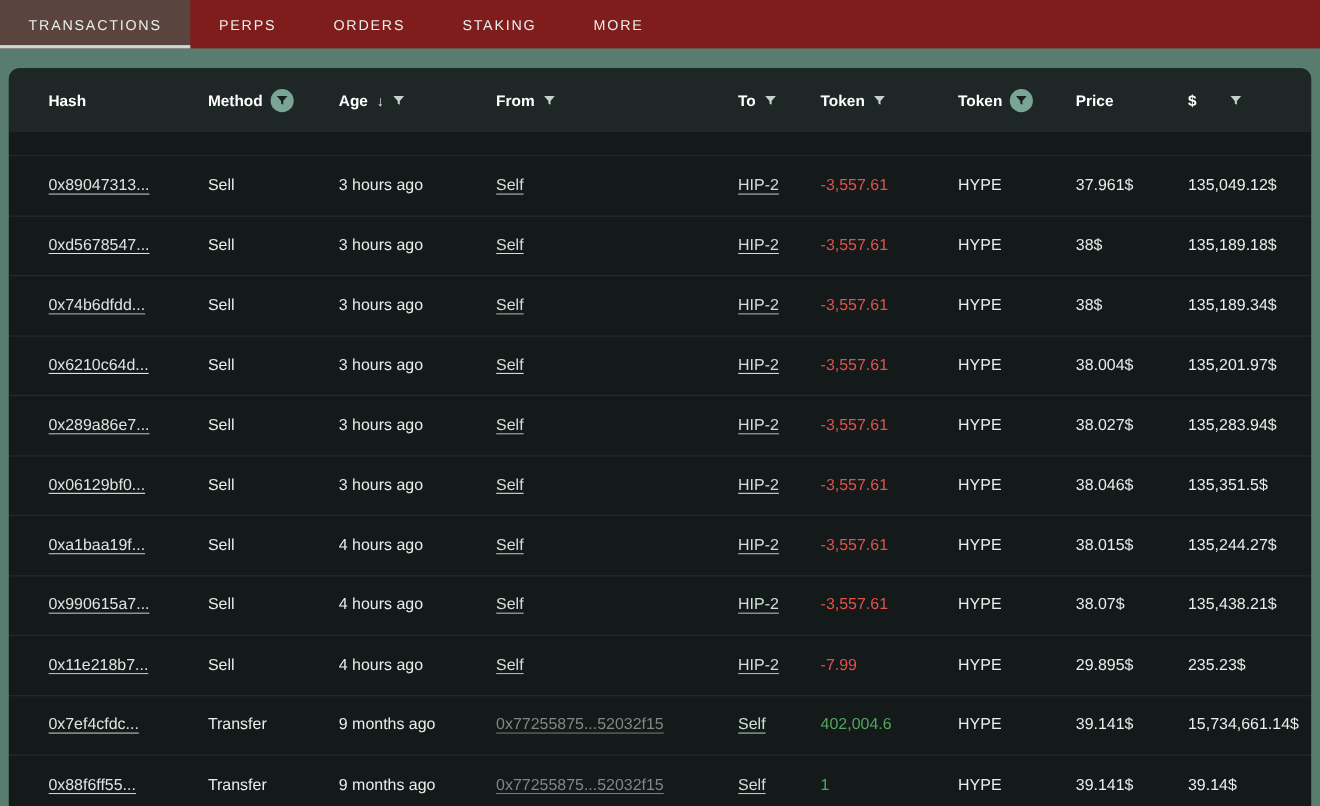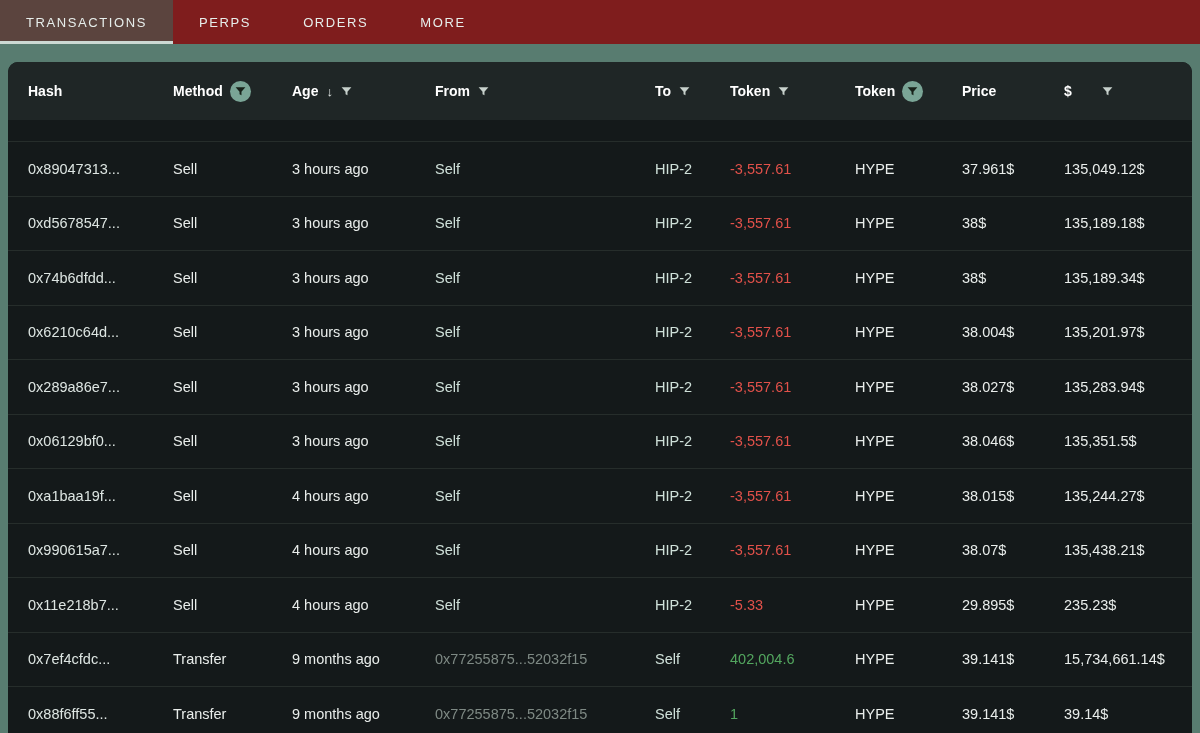--- a/index.html
+++ b/index.html
@@ -26,21 +26,21 @@
     height:3px; background:#ccd9d3;
   }
   
   .card {
     position:absolute; left:8px; right:8px; top:62px; bottom:0;
     background:#14191a; border-radius:10px 10px 0 0; overflow:hidden;
   }
   .grid-cols {
     display:grid;
     grid-template-columns:145px 119px 143px 220px 75px 125px 107px 102px 1fr;
-    padding-left:20px; align-items:center;
+    padding-left:36px; align-items:center;
   }
   .thead {
     height:58px; background:#1f2626;
   }
   .th {
     display:flex; align-items:center; gap:7px;
     color:#ffffff; font-size:14px; font-weight:700;
   }
   .sort-arrow { font-size:13px; font-weight:400; color:#e6ebe9; margin-left:1px; cursor:pointer; }
   .funnel {
@@ -74,20 +74,23 @@
     <div class="tab active">
       <span>TRANSACTIONS</span>
     </div>
     <div class="tab">
       <span>PERPS</span>
     </div>
     <div class="tab">
       <span>ORDERS</span>
     </div>
     <div class="tab">
+      <span>STAKING</span>
+    </div>
+    <div class="tab">
       <span>MORE</span>
     </div>
   </div>
 
 <div class="card">
   <div class="thead grid-cols">
       <div class="th">
         <span>Hash</span>
       </div>
       <div class="th">
@@ -395,21 +398,21 @@
         <div class="td">
           <span>4 hours ago</span>
         </div>
         <div class="td">
           <a class="link link-self">Self</a>
         </div>
         <div class="td">
           <a class="link link-self">HIP-2</a>
         </div>
         <div class="td">
-          <span class="neg">-5.33</span>
+          <span class="neg">-7.99</span>
         </div>
         <div class="td">
           <span>HYPE</span>
         </div>
         <div class="td">
           <span>29.895$</span>
         </div>
         <div class="td">
           <span>235.23$</span>
         </div>

